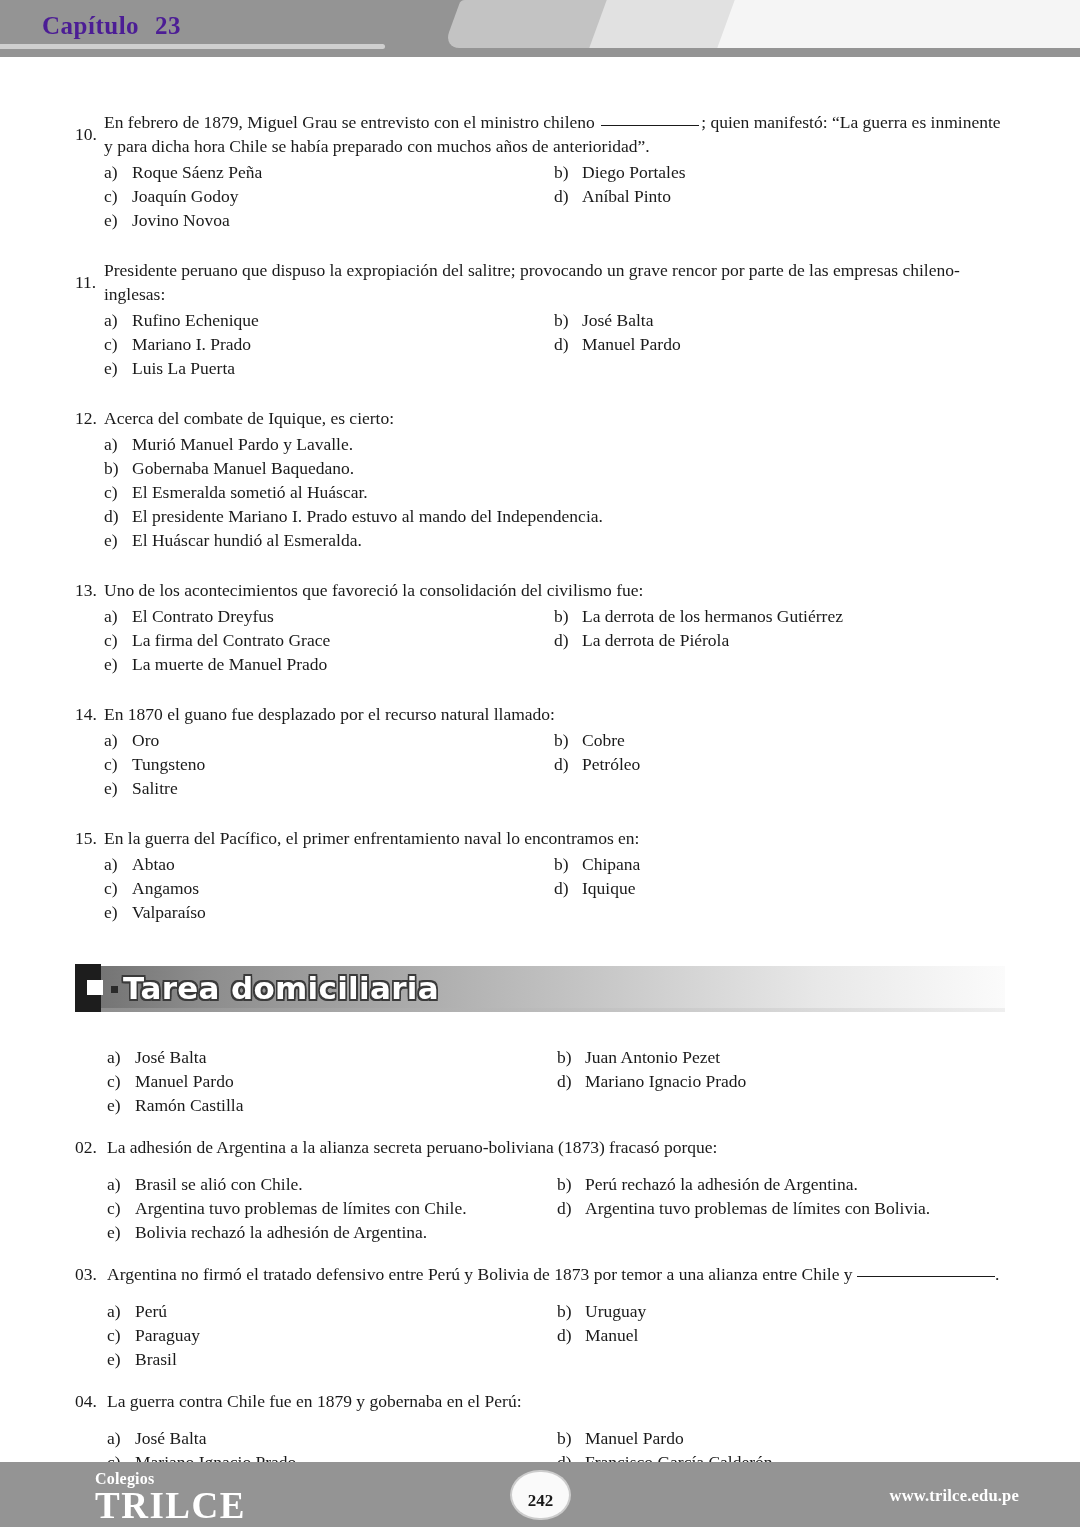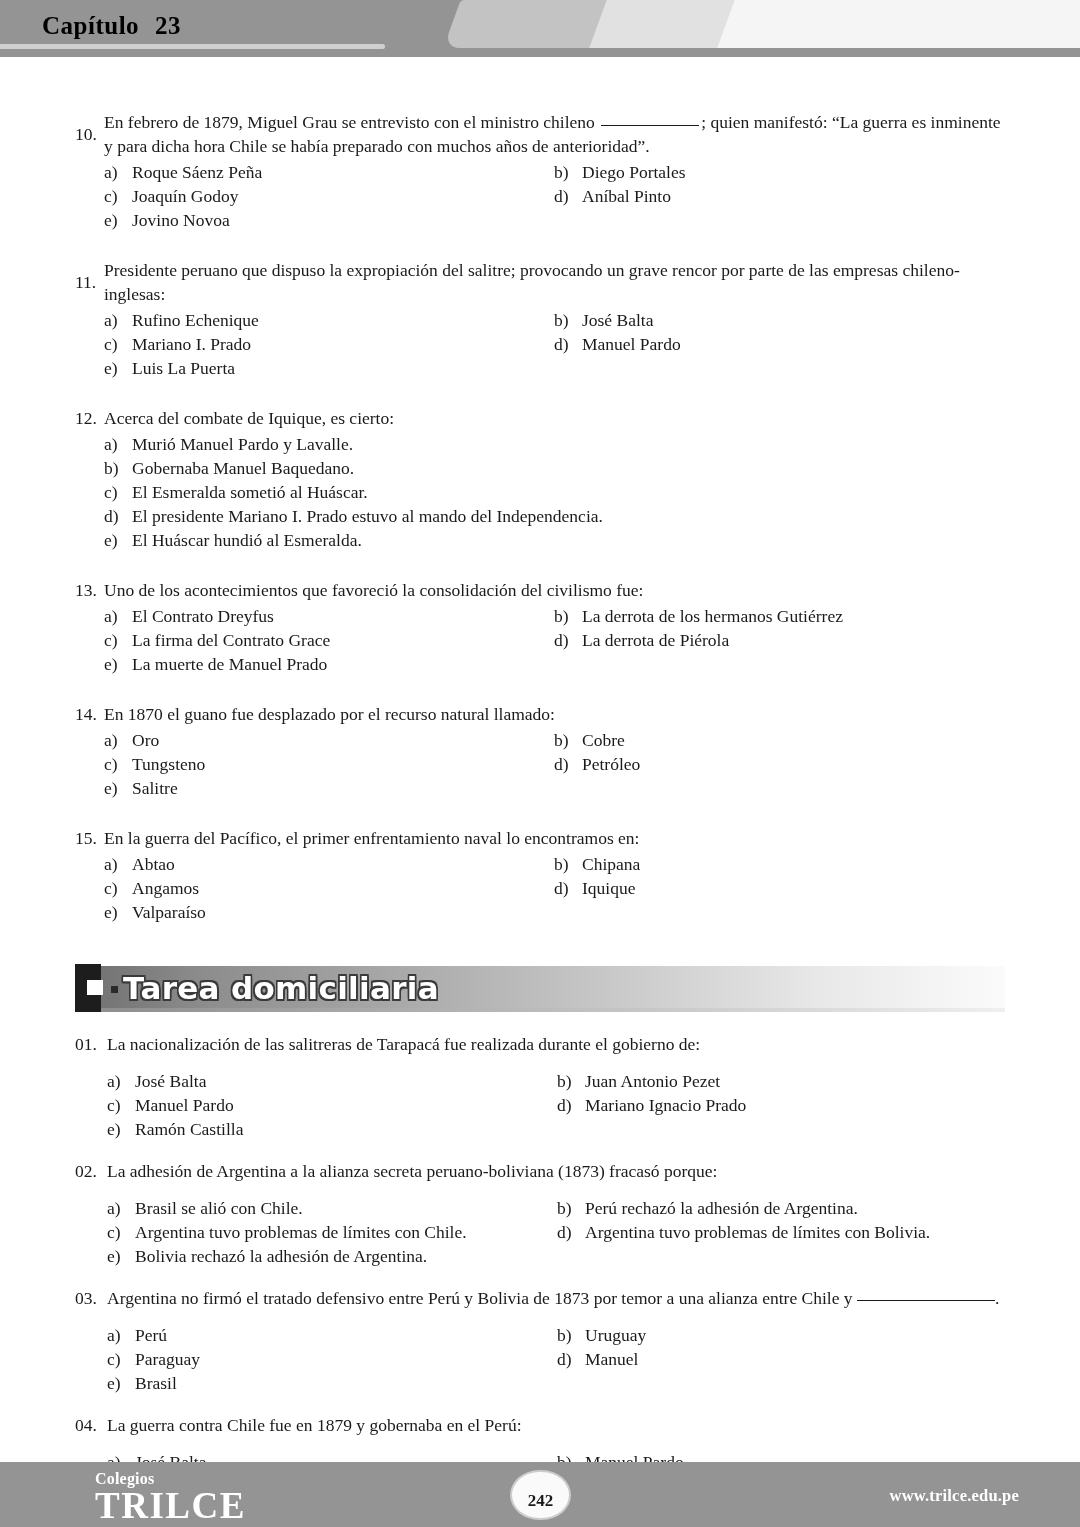--- a/index.html
+++ b/index.html
@@ -48,21 +48,21 @@
     width: 420px;
     background: #f5f5f5;
   }
   .hdr-title {
     position: absolute;
     left: 42px;
     top: 12px;
     font-family: "Liberation Serif", serif;
     font-weight: bold;
     font-size: 25px;
-    color: #000000;
+    color: #4c1d95;
     letter-spacing: 0.5px;
     white-space: nowrap;
     text-align: center;
   }
   .hdr-title .num { margin-left: 16px; }
   .hdr-rule {
     position: absolute;
     left: 0;
     top: 44px;
     width: 385px;
@@ -512,24 +512,20 @@
     <div class="tb-shadow"></div>
     <div class="tb-blackblock"></div>
     <div class="tb-whitesq"></div>
     <div class="tb-bullet"></div>
     <div class="tb-title">Tarea domiciliaria</div>
   </div>
 
   <div style="height:20px"></div>
 
   <div class="question-block">
-    <div class="q-row">
-      <div class="q-num wide">01.</div>
-      <div class="q-text">La nacionalización de las salitreras de Tarapacá fue realizada durante el gobierno de:</div>
-    </div>
     <div class="options" style="margin-top:13px;padding-left:32px">
       <div class="opt-row">
         <div class="opt col-a">
             <span class="lbl">a)</span>
             <span class="txt">José Balta</span>
           </div>
         <div class="opt col-b">
             <span class="lbl">b)</span>
             <span class="txt">Juan Antonio Pezet</span>
           </div>

